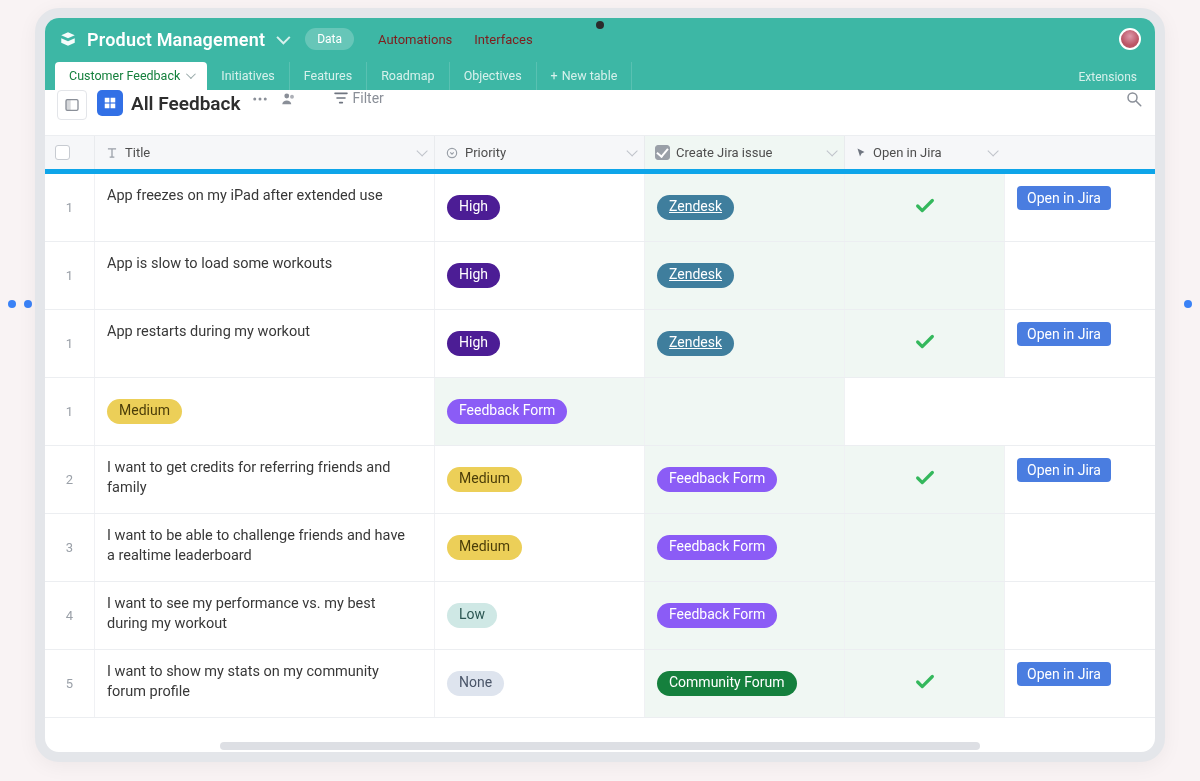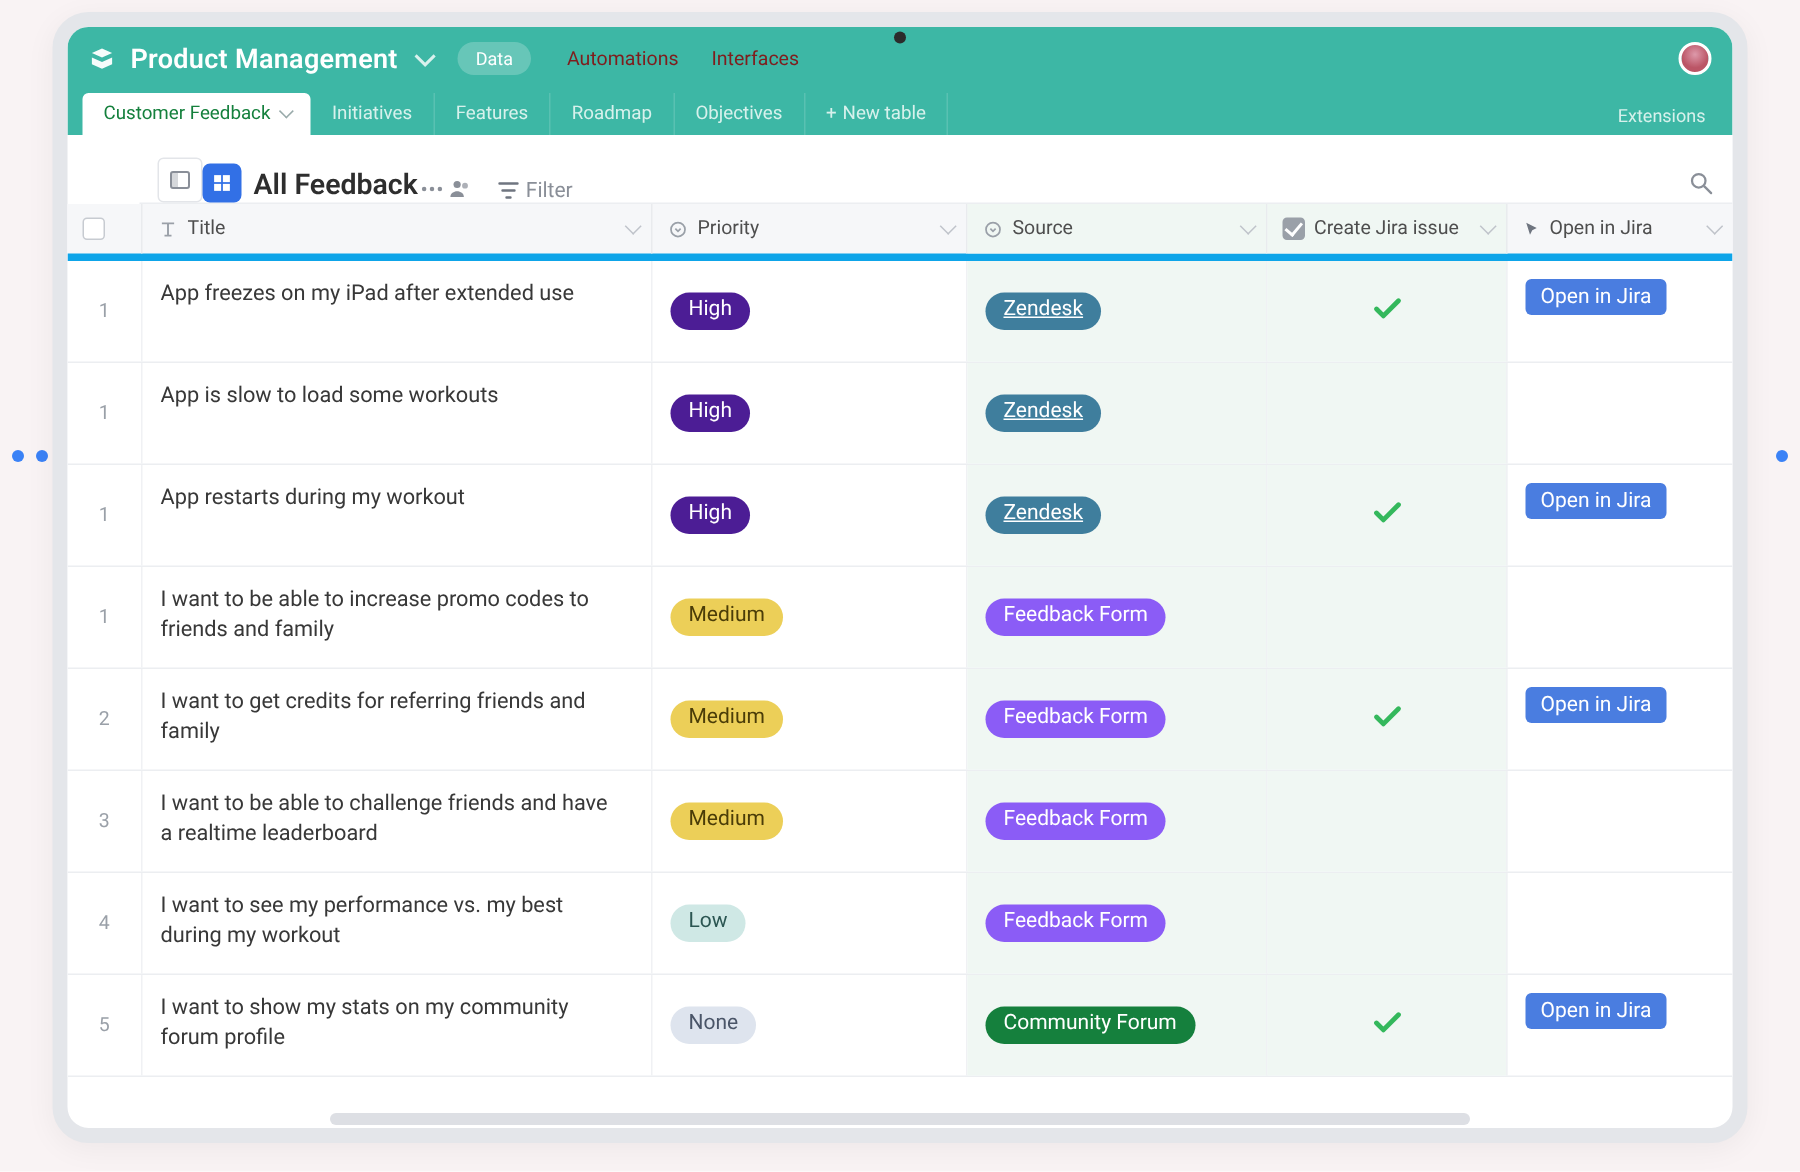--- a/index.html
+++ b/index.html
@@ -136,23 +136,23 @@
   .extensions {
     margin-left:auto; padding:6px 8px; font-size:12px; color:#d7f1ec;
   }
 
   
   .viewbar {
     height: 46px;
     background:#fff;
     border-bottom: 1px solid #eceef1;
     display:flex;
-    align-items:flex-end;
+    align-items:flex-start;
     padding: 0 12px;
-    margin-left: 48px;
+    gap: 10px;
   }
   .iconbtn {
     width: 30px; height: 30px;
     border:1px solid #e3e5e9;
     border-radius:4px;
     display:flex;align-items:center;justify-content:center;
     cursor:pointer;
   }
   .iconbtn svg { width:16px;height:16px; }
   .grid-pill {
@@ -352,30 +352,20 @@
       <div class="th">
         <span class="col-icon">
           <svg width="14" height="14" viewBox="0 0 24 24">
               <circle cx="12" cy="12" r="8" fill="none" stroke="#9aa0a8" stroke-width="2"></circle>
               <path d="M9 11l3 3 3-3" stroke="#9aa0a8" stroke-width="2" fill="none"></path>
             </svg>
         </span>
         <span>Priority</span>
         <span class="col-chev"></span>
       </div>
-      <div class="th col-source">
-        <span class="col-icon">
-          <svg width="14" height="14" viewBox="0 0 24 24">
-              <circle cx="12" cy="12" r="8" fill="none" stroke="#9aa0a8" stroke-width="2"></circle>
-              <path d="M9 11l3 3 3-3" stroke="#9aa0a8" stroke-width="2" fill="none"></path>
-            </svg>
-        </span>
-        <span>Source</span>
-        <span class="col-chev"></span>
-      </div>
       <div class="th col-jira">
         <span class="checkbox checked"></span>
         <span>Create Jira issue</span>
         <span class="col-chev"></span>
       </div>
       <div class="th">
         <span class="col-icon">
           <svg class="mouse-icn" viewBox="0 0 24 24">
               <path d="M5 3l5 16 3-6 6-3L5 3z" fill="#6f7580"></path>
             </svg>
@@ -429,21 +419,20 @@
             <span><svg width="22" height="22" viewBox="0 0 24 24">
                 <path d="M4 12l5 5L20 6" stroke="#34b85c" stroke-width="3.5" fill="none" stroke-linecap="round" stroke-linejoin="round"></path>
               </svg></span>
           </div>
           <div class="cell open">
             <span class="jira-btn">Open in Jira</span>
           </div>
         </div>
         <div class="row">
           <div class="cell idx">1</div>
-          <div class="cell titlecell">I want to be able to increase promo codes to friends and family</div>
           <div class="cell center">
             <span class="badge medium">Medium</span>
           </div>
           <div class="cell center col-source">
             <span class="badge form">Feedback Form</span>
           </div>
           <div class="cell jira col-jira"></div>
           <div class="cell open"></div>
         </div>
         <div class="row">

